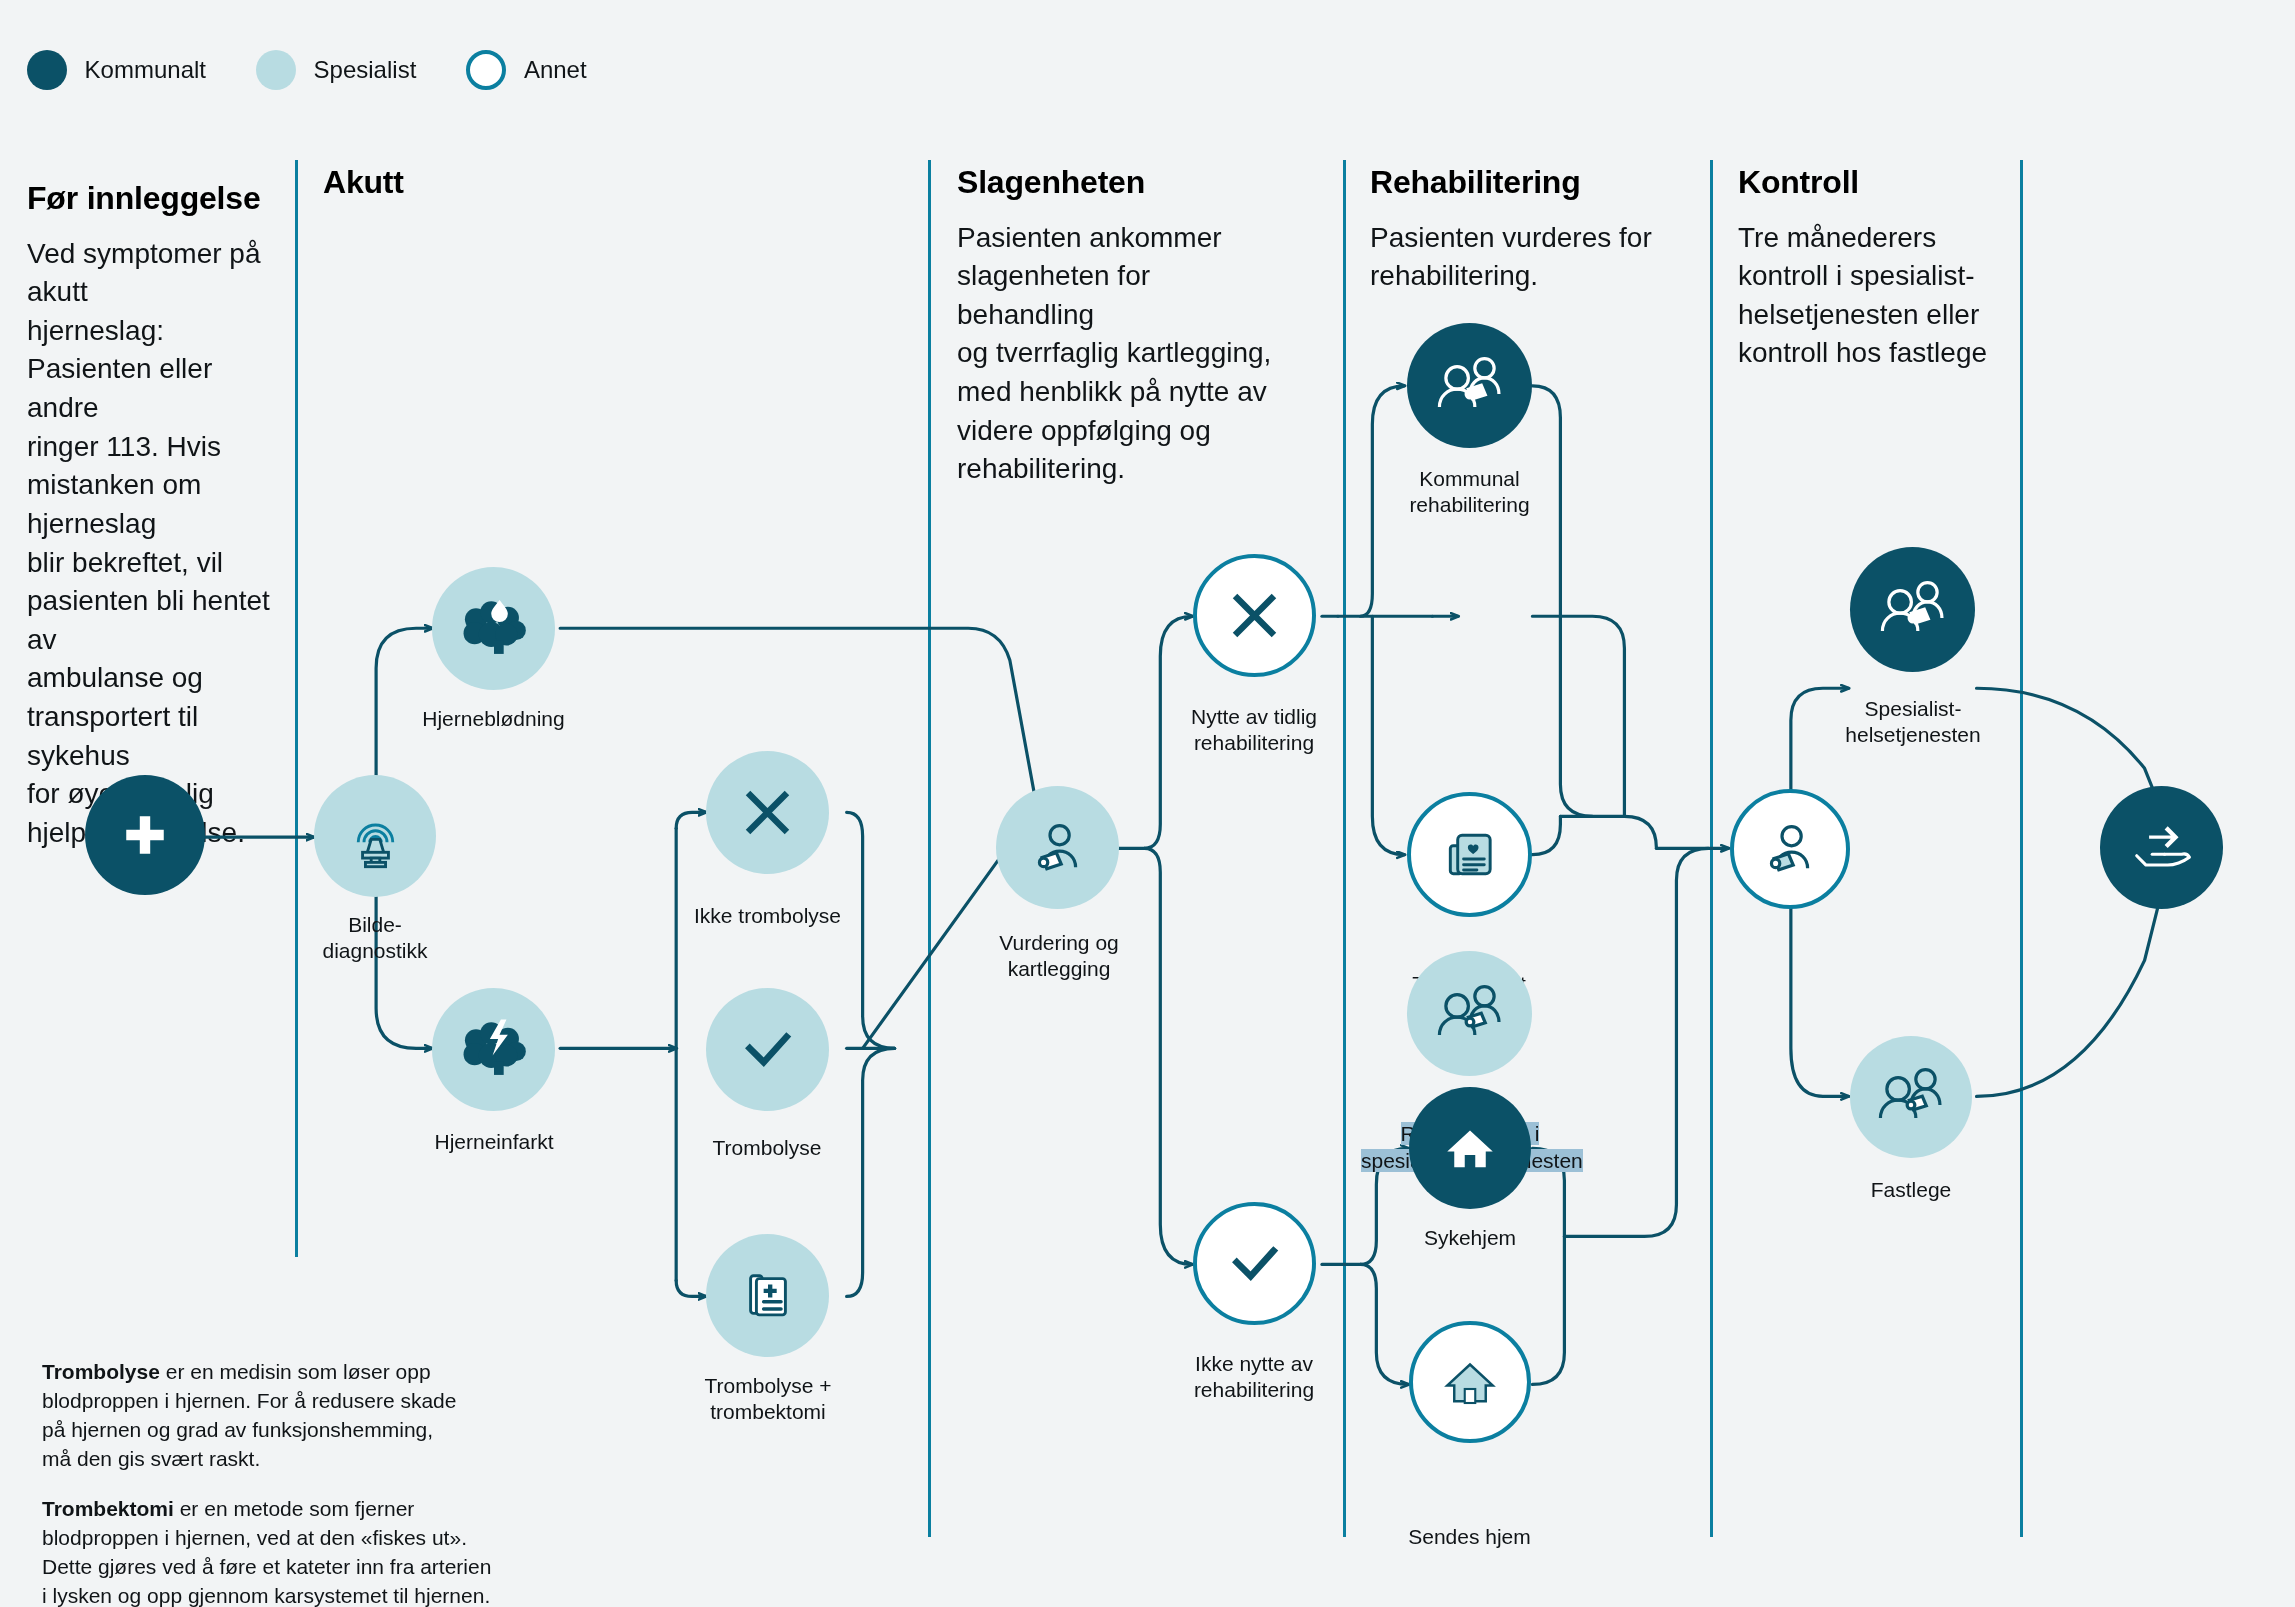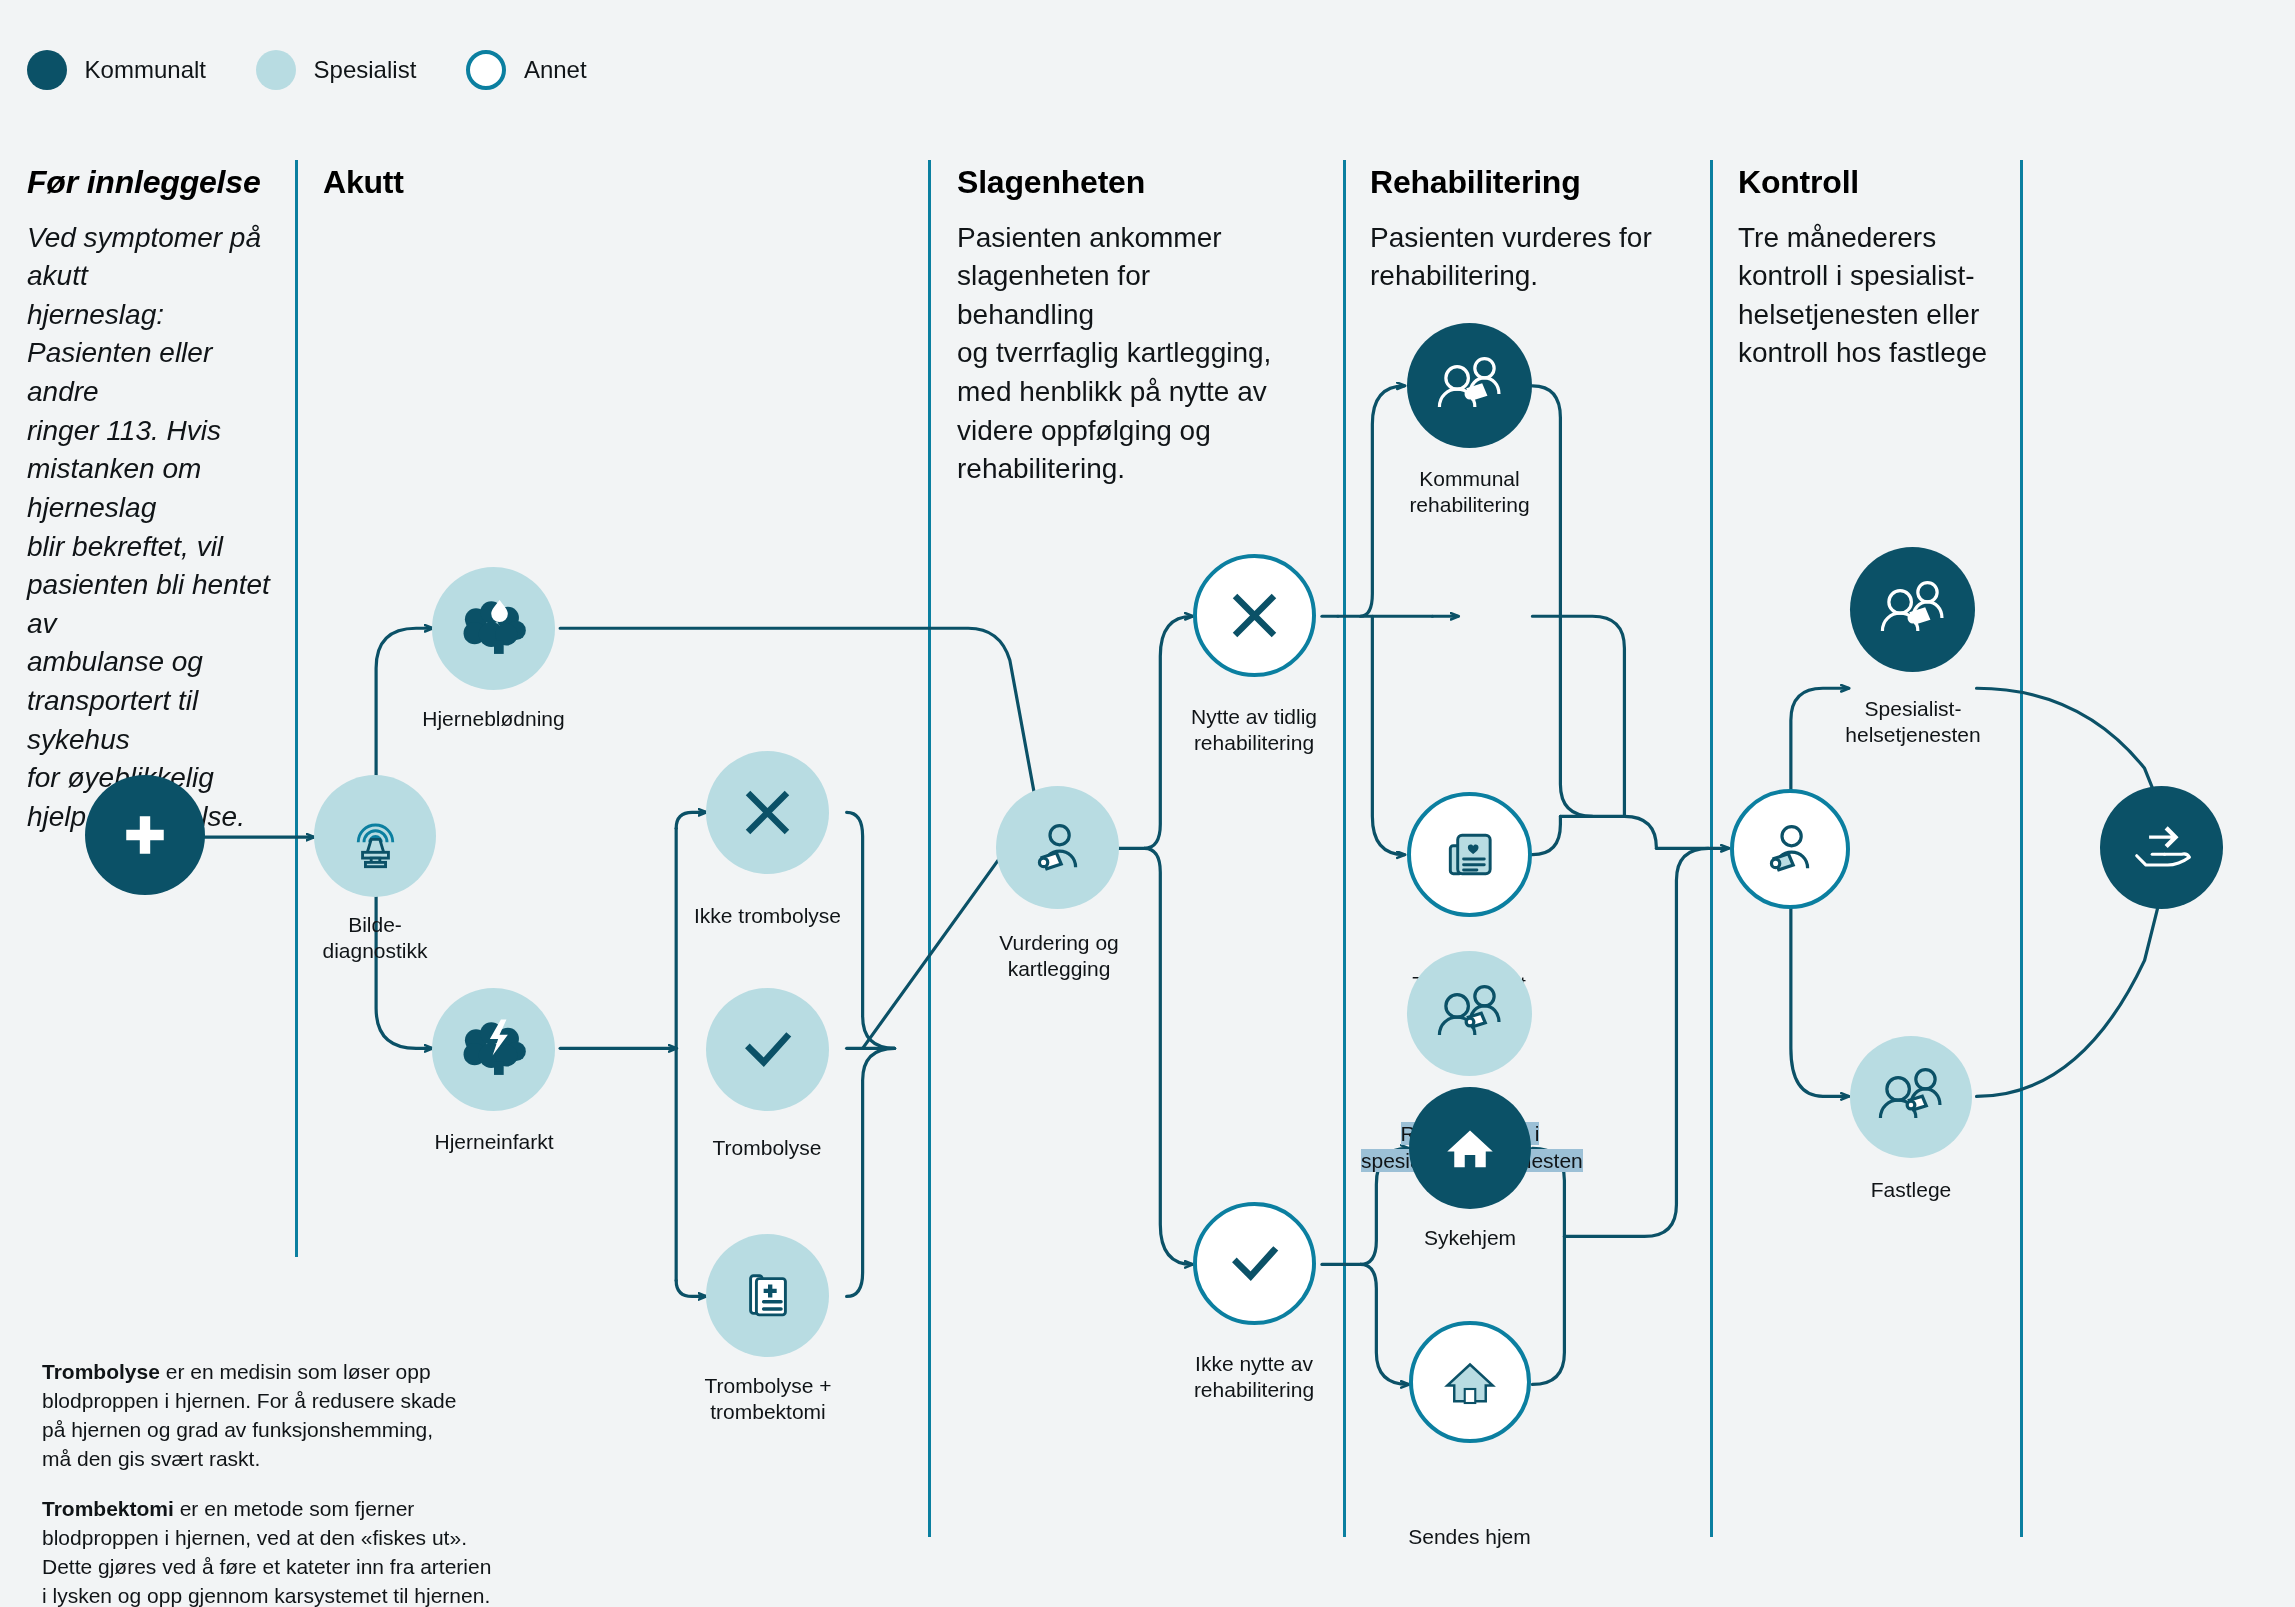--- a/index.html
+++ b/index.html
@@ -135,21 +135,21 @@
       <span class="legend-label">Annet</span>
     </div>
   </div>
 
   <div class="divider" style="left:295px;  top:160px; height:1097px;"></div>
   <div class="divider" style="left:928px; top:160px; height:1377px;"></div>
   <div class="divider" style="left:1343px; top:160px; height:1377px;"></div>
   <div class="divider" style="left:1710px; top:160px; height:1377px;"></div>
   <div class="divider" style="left:2020px; top:160px; height:1377px;"></div>
 
-  <div class="col" style="left:27px; top:164px; width:256px;font-style:italic;">
+  <div class="col" style="left:27px; top:180px; width:256px;">
     <h2>Før innleggelse</h2>
     <p>Ved symptomer på akutt
 hjerneslag:
 Pasienten eller andre
 ringer 113. Hvis
 mistanken om hjerneslag
 blir bekreftet, vil
 pasienten bli hentet av
 ambulanse og
 transportert til sykehus

